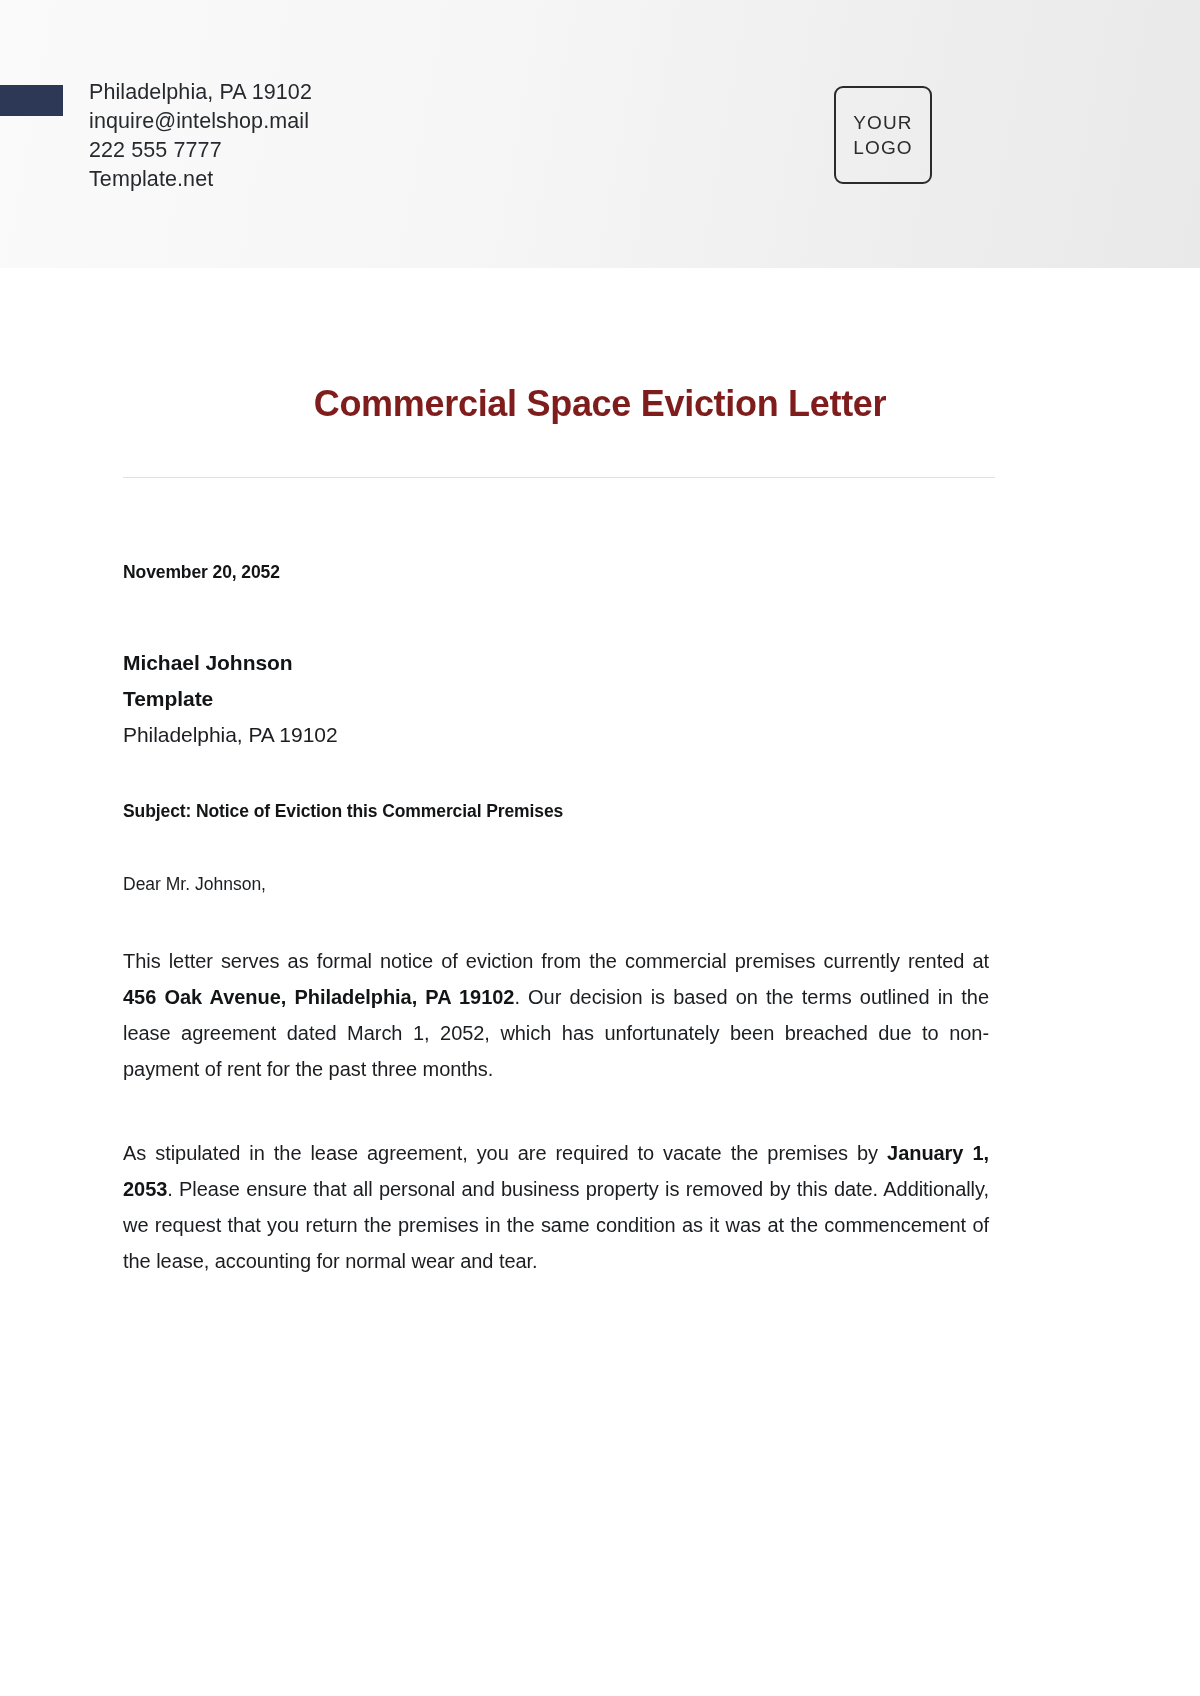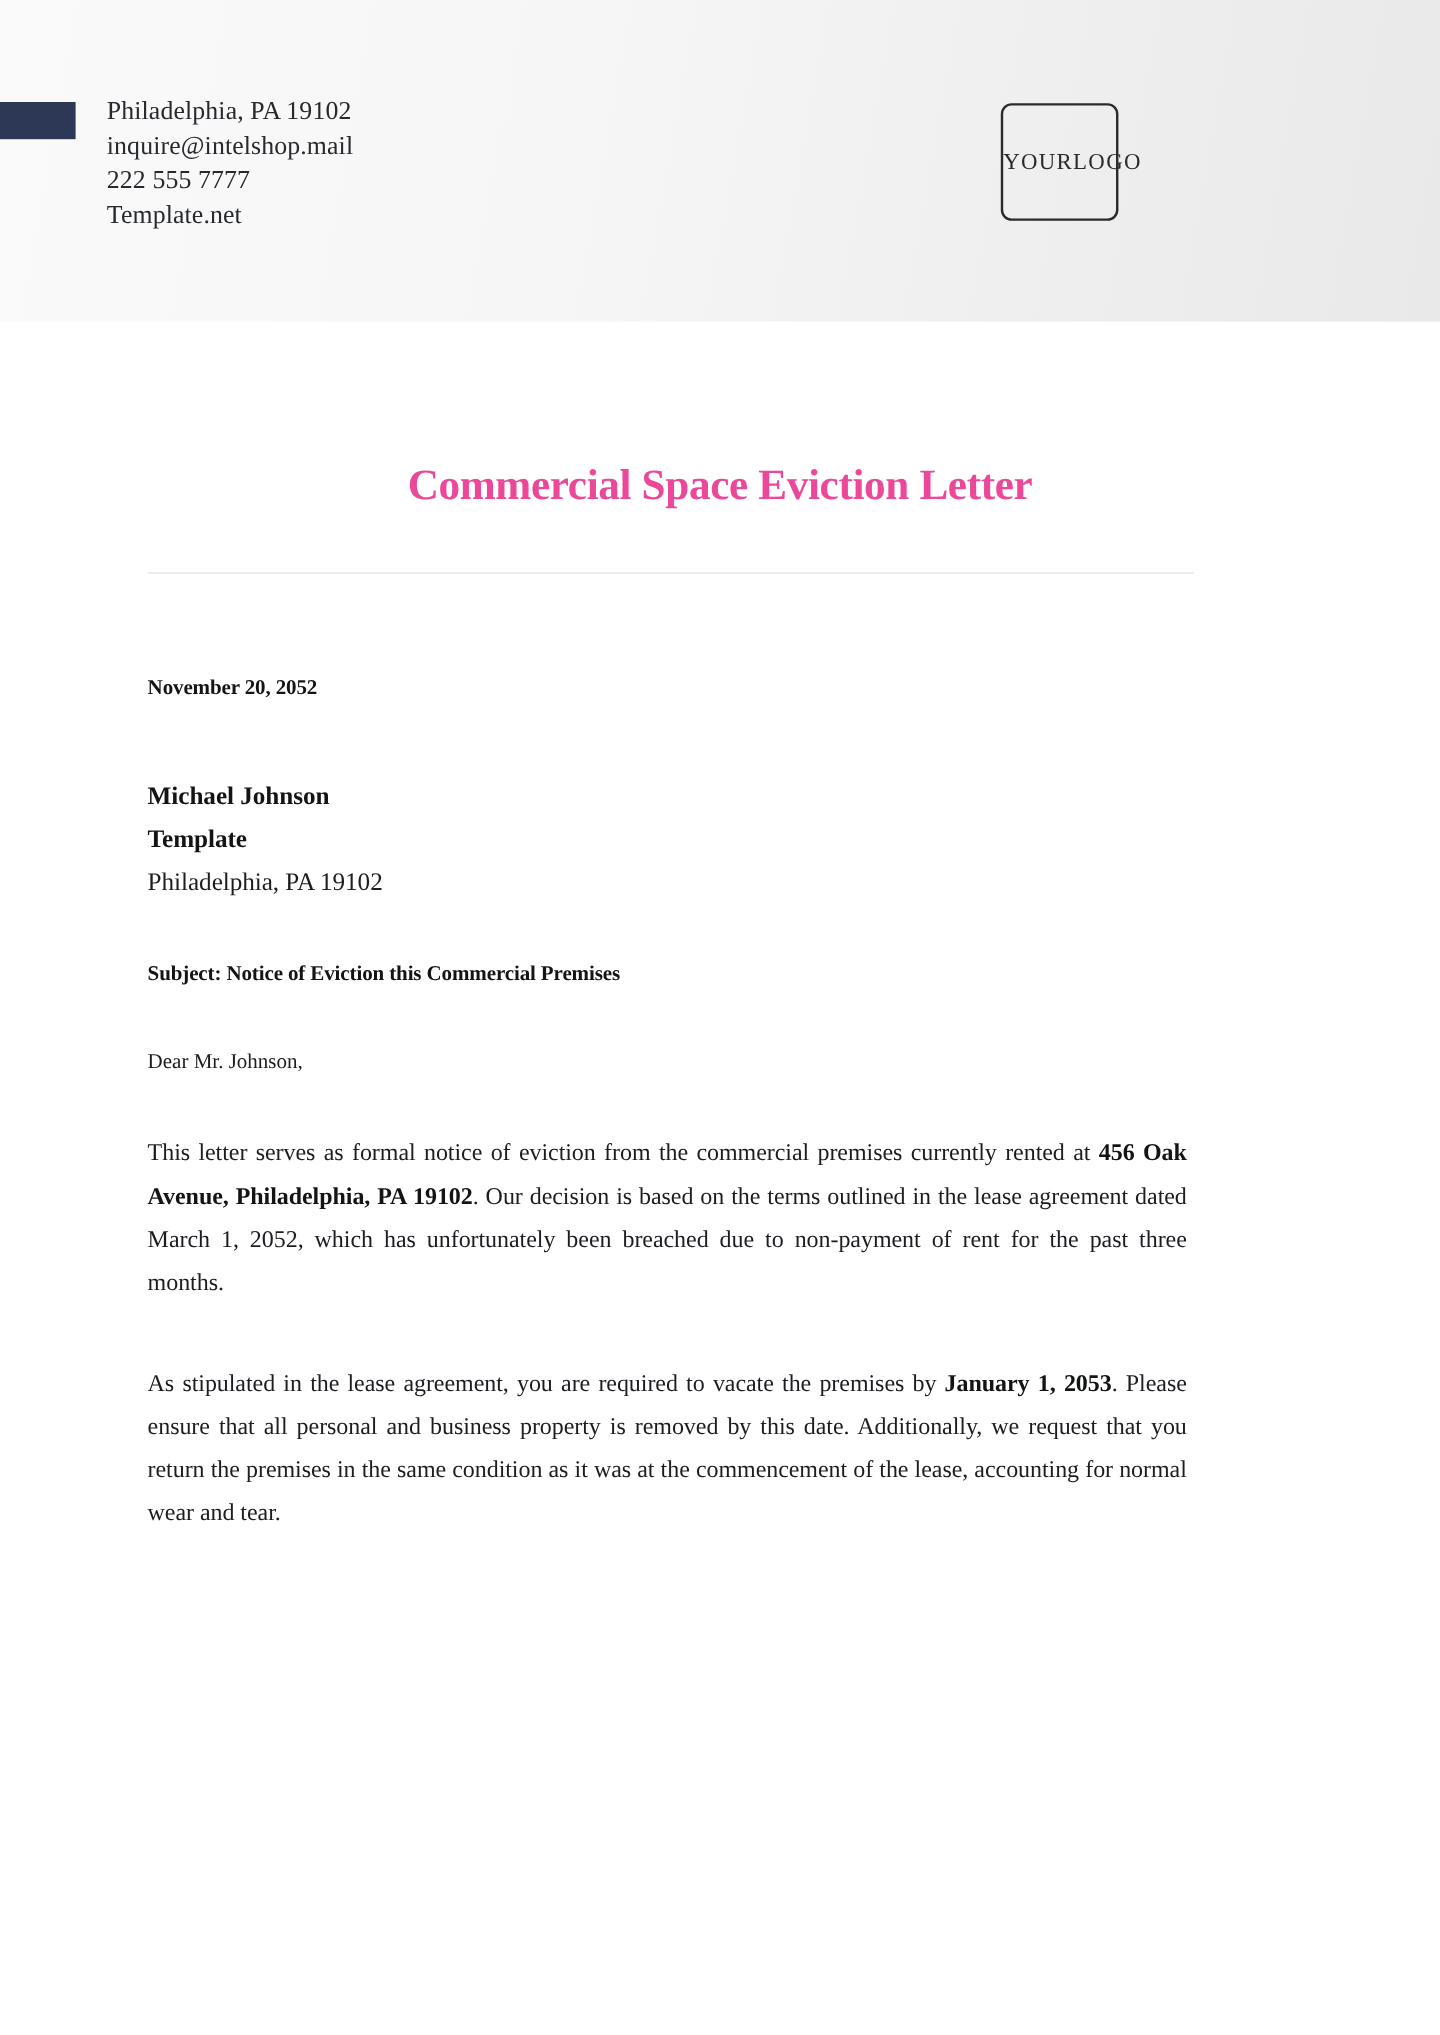--- a/index.html
+++ b/index.html
@@ -1,15 +1,15 @@
 <!DOCTYPE html>
 <html><head>
 <meta charset="utf-8">
 <style>
-  * { margin:0; padding:0; box-sizing:border-box;font-family:Liberation Serif, serif; }
+  * { margin:0; padding:0; box-sizing:border-box; }
   html, body {
     width:1200px; height:1696px;
     background:#ffffff;
     font-family:"Liberation Sans", sans-serif;
     -webkit-font-smoothing:antialiased;
   }
   .page { position:relative; width:1200px; height:1696px; background:#fff; overflow:hidden; }
 
   
   .header {
@@ -23,32 +23,32 @@
   .contact {
     position:absolute; left:89px; top:78px;
     font-size:21.5px; line-height:29px; color:#26292d; font-weight:400;
     letter-spacing:.1px;
   }
   .contact div { white-space:nowrap; }
 
   .logo-box {
     position:absolute; left:834px; top:86px; width:98px; height:98px;
     border:2.5px solid #2b2b2b; border-radius:9px;
-    display:flex; flex-direction:row; align-items:center; justify-content:space-between;
+    display:flex; flex-direction:column; align-items:center; justify-content:center;
   }
   .logo-box span {
     font-size:19px; line-height:25px; color:#2b2b2b;
     letter-spacing:1.1px; font-weight:400;
   }
 
   
   .title {
     position:absolute; left:0; top:383px; width:1200px;
     text-align:center; font-size:36px; font-weight:700;
-    color:#ec4899; letter-spacing:-.3px;
+    color:#7f1d1d; letter-spacing:-.3px;
   }
   .divider {
     position:absolute; left:123px; top:477px; width:872px; height:1px;
     background:#e2e2e2;
   }
 
   
   .body { position:absolute; left:123px; top:562px; width:866px; }
 
   .letter-date {

